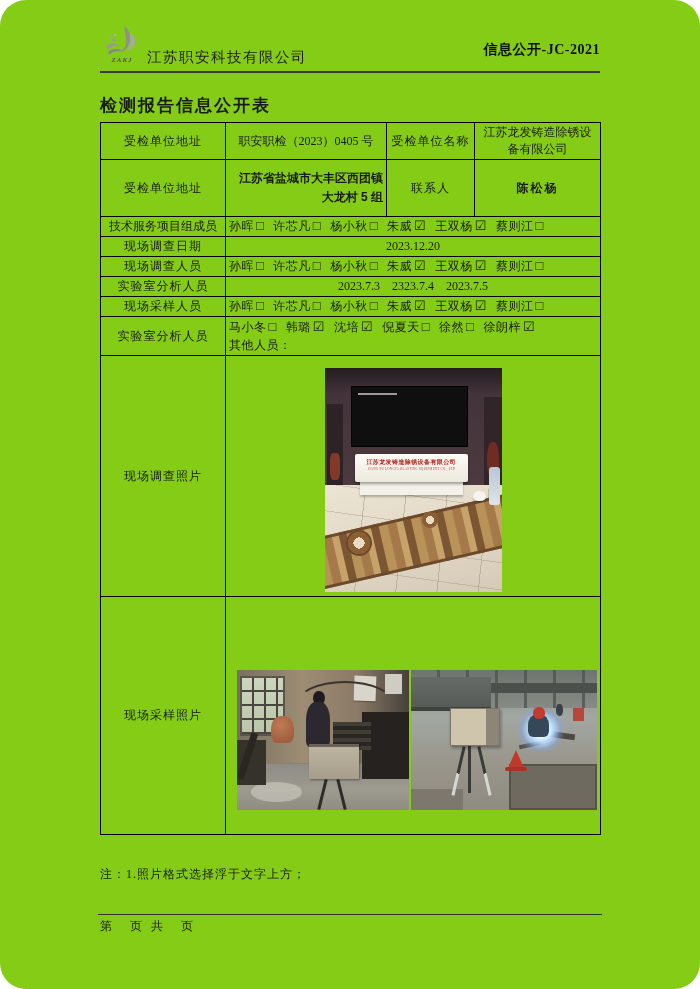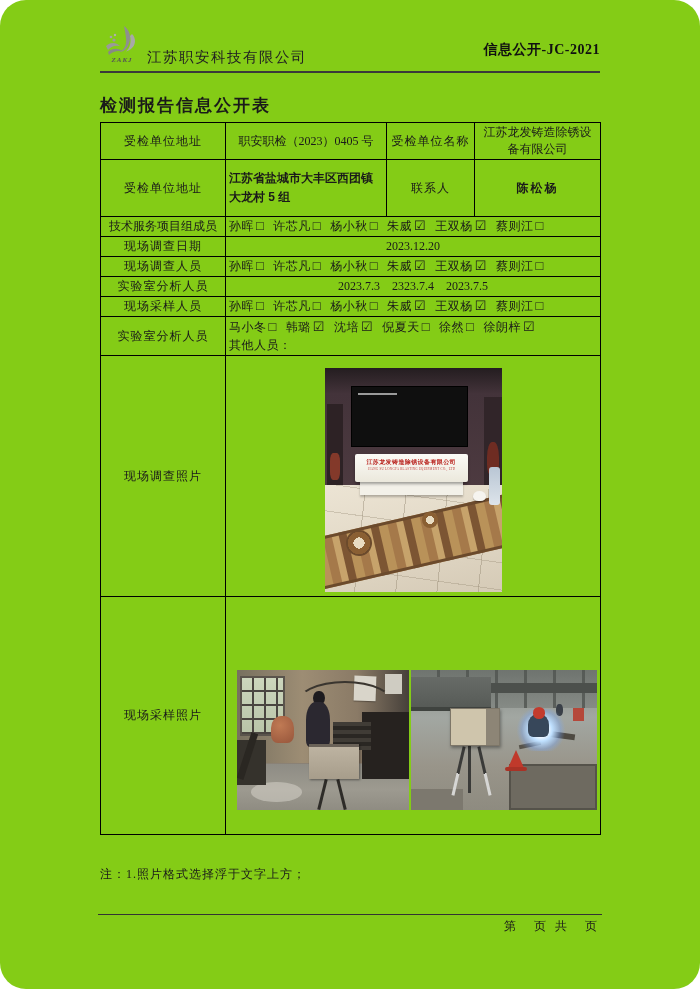--- a/index.html
+++ b/index.html
@@ -19,29 +19,29 @@
   .title { position:absolute; left:100px; top:94px; width:500px; text-align:left; font-size:17px; font-weight:bold; letter-spacing:2px; }
 
   
   table.form { position:absolute; left:100px; top:122px; width:500px; border-collapse:collapse; table-layout:fixed; }
   table.form td { border:1px solid #000; font-size:12px; vertical-align:middle; padding:1px 3px; overflow:hidden; }
   td.lbl { text-align:center; letter-spacing:1px; }
   td.ctr { text-align:center; }
   td.chk { text-align:left; padding-left:7px; letter-spacing:0.5px; }
   .person { margin-right:9px; white-space:nowrap; }
   .cb { margin-left:2px; font-size:13px; }
-  .addr { font-family:"Liberation Sans","DejaVu Sans",sans-serif; font-weight:600; font-size:12.5px; text-align:left; line-height:1.6; }
+  .addr { font-family:"Liberation Sans","DejaVu Sans",sans-serif; font-weight:600; font-size:12.5px; text-align:right; line-height:1.6; }
   .bigname { font-weight:bold; font-size:15px; letter-spacing:2px; text-align:center; }
   .two-line div { line-height:1.45; }
   td.photo-cell { padding:0; vertical-align:top; }
 
   
   .note { position:absolute; left:100px; top:866px; font-size:12px; letter-spacing:1px; }
   .footer-line { position:absolute; left:98px; top:914px; width:504px; border-top:1.5px solid #333; }
-  .pageno { position:absolute; left:100px; top:918px; width:500px; text-align:right; font-size:12px; letter-spacing:3px; }
+  .pageno { position:absolute; left:100px; top:918px; width:500px; text-align:left; font-size:12px; letter-spacing:3px; }
 
   
   .lobby { position:relative; width:177px; height:224px; margin:8px auto 0 auto; overflow:hidden; background:#e2d8c8; }
   .lobby > div { position:absolute; }
   .lob-wall { top:0; left:0; right:0; height:52%; background:linear-gradient(180deg,#241d20 0%,#43333a 22%,#4d3a40 100%); }
   .lob-screen { top:8%; left:15%; width:66%; height:27%; background:#0f0f0f; border:1px solid #000; }
   .lob-screen-mark { top:11%; left:19%; width:22%; height:2px; background:#9a9a9a; }
   .lob-pillar-left { top:16%; left:1.5%; width:9%; height:36%; background:#2d2225; }
   .lob-decor-left { top:38%; left:3%; width:6%; height:12%; background:#83392a; border-radius:30%; }
   .lob-pillar-right { top:13%; right:0; width:10%; height:39%; background:#312529; }

